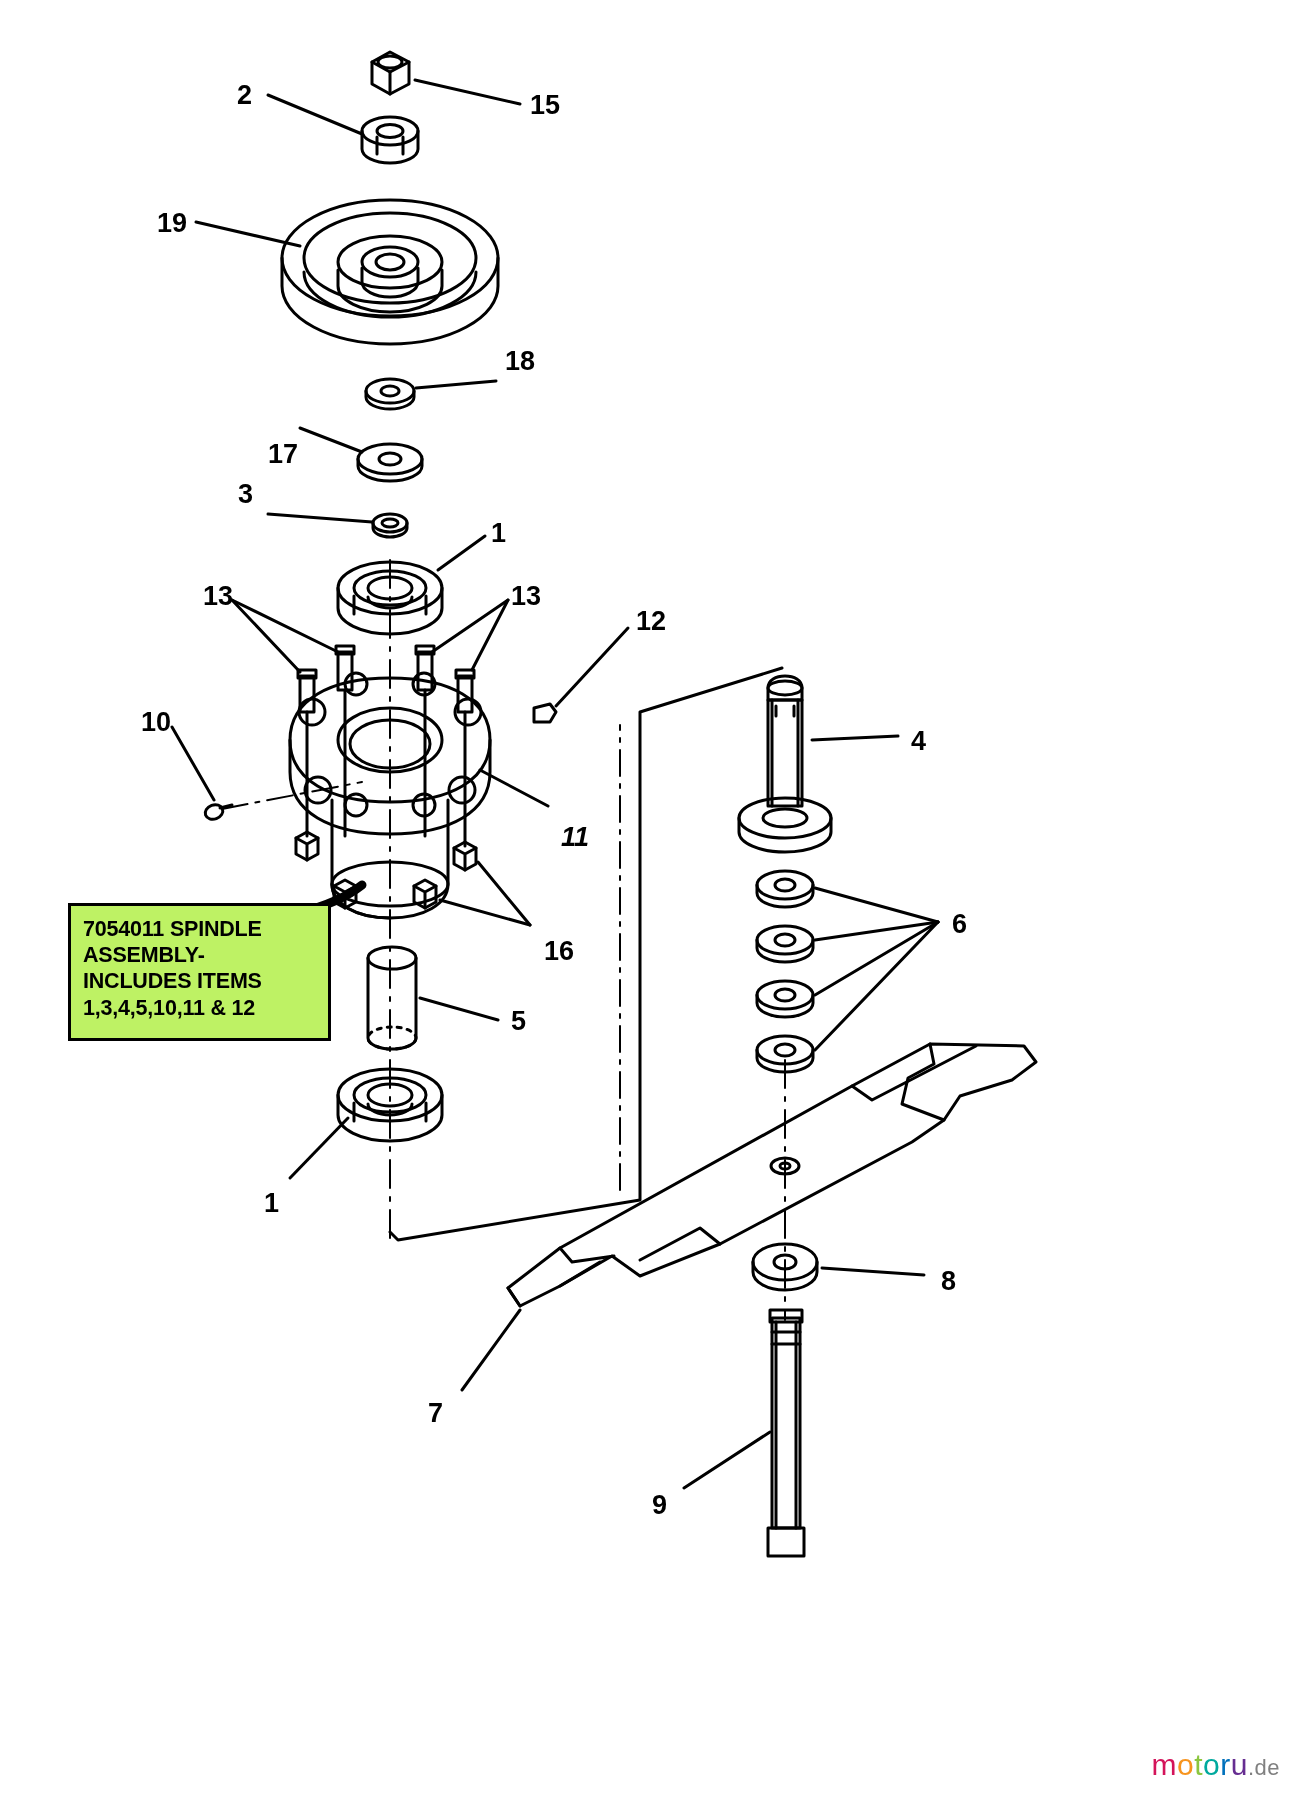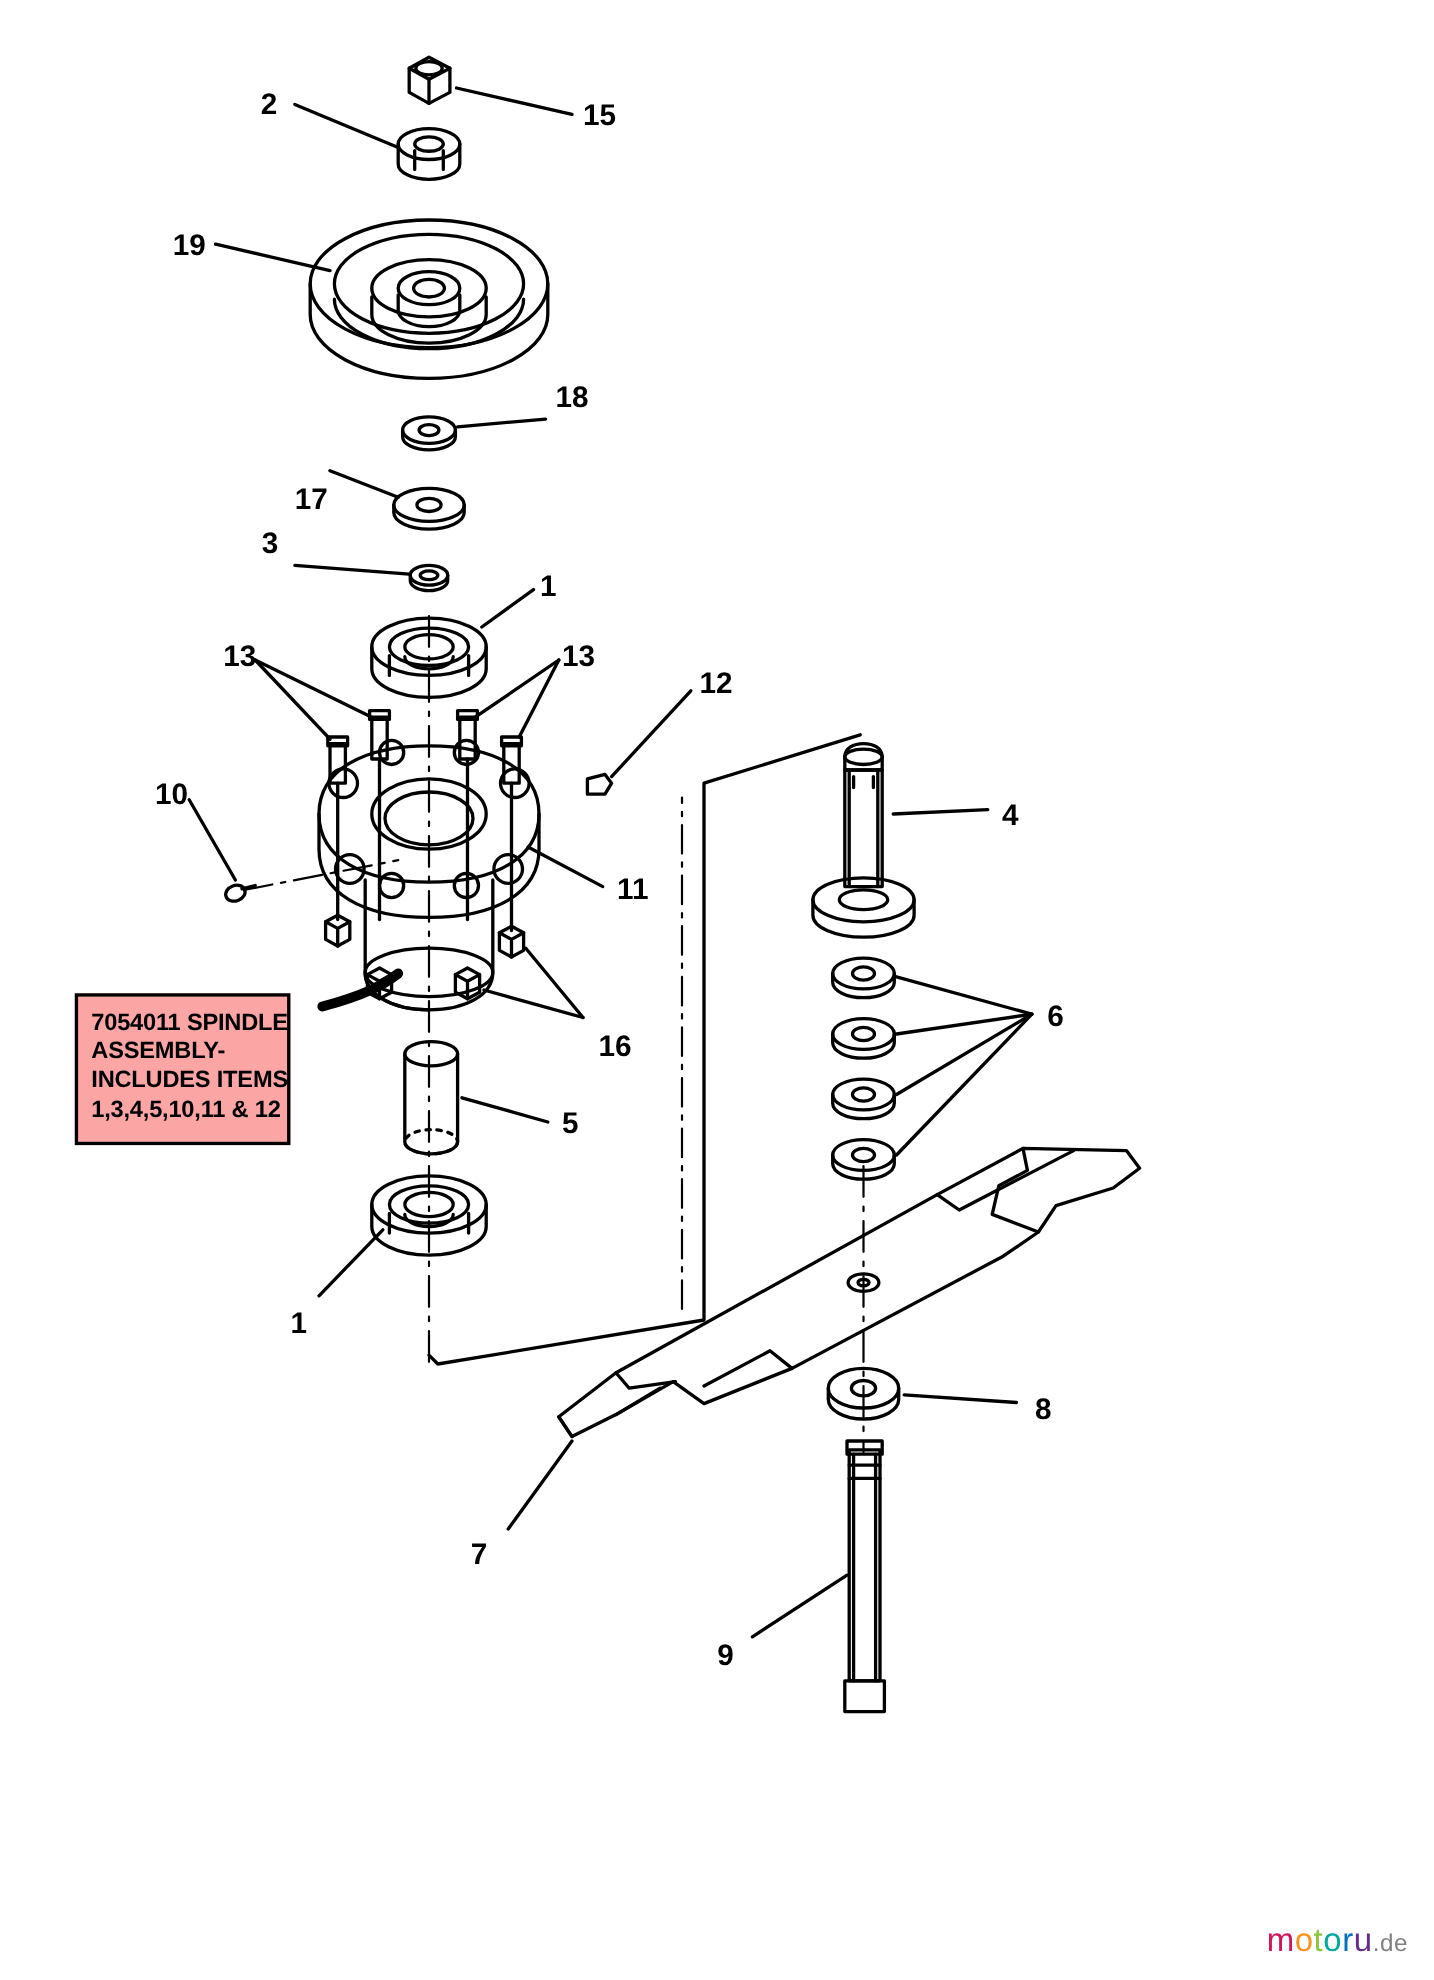--- a/index.html
+++ b/index.html
@@ -30,24 +30,24 @@
     font-weight: bold;
     font-size: 27px;
     color: #000000;
     line-height: 1;
     white-space: nowrap;
   }
   #note-box {
     position: absolute;
     left: 68px;
     top: 903px;
-    width: 196px;
+    width: 263px;
     height: 138px;
     border: 3px solid #000000;
-    background: #fca5a5;
+    background: #bef264;
     box-sizing: border-box;
     padding: 10px 8px 0 12px;
   }
   #note-box .note-line {
     font-family: "Liberation Sans", sans-serif;
     font-weight: bold;
     font-size: 21.5px;
     line-height: 1.22;
     color: #000000;
     letter-spacing: -0.2px;
@@ -345,21 +345,21 @@
   <div class="callout" style="left:157px; top:210px;">19</div>
   <div class="callout" style="left:505px; top:348px;">18</div>
   <div class="callout" style="left:268px; top:397px;margin-top:44px;">17</div>
   <div class="callout" style="left:238px; top:481px;">3</div>
   <div class="callout" style="left:491px; top:520px;">1</div>
   <div class="callout" style="left:203px; top:583px;">13</div>
   <div class="callout" style="left:511px; top:583px;">13</div>
   <div class="callout" style="left:636px; top:608px;">12</div>
   <div class="callout" style="left:141px; top:709px;text-align:center;">10</div>
   <div class="callout" style="left:911px; top:728px;">4</div>
-  <div class="callout" style="left:561px; top:795px;">11</div>
+  <div class="callout" style="left:561px; top:824px;font-style:italic;">11</div>
   <div class="callout" style="left:952px; top:911px;">6</div>
   <div class="callout" style="left:544px; top:938px;">16</div>
   <div class="callout" style="left:511px; top:1008px;">5</div>
   <div class="callout" style="left:264px; top:1190px;">1</div>
   <div class="callout" style="left:941px; top:1268px;">8</div>
   <div class="callout" style="left:428px; top:1400px;">7</div>
   <div class="callout" style="left:652px; top:1492px;">9</div>
 
   <div id="note-shadow"></div>
   <div id="note-box">

